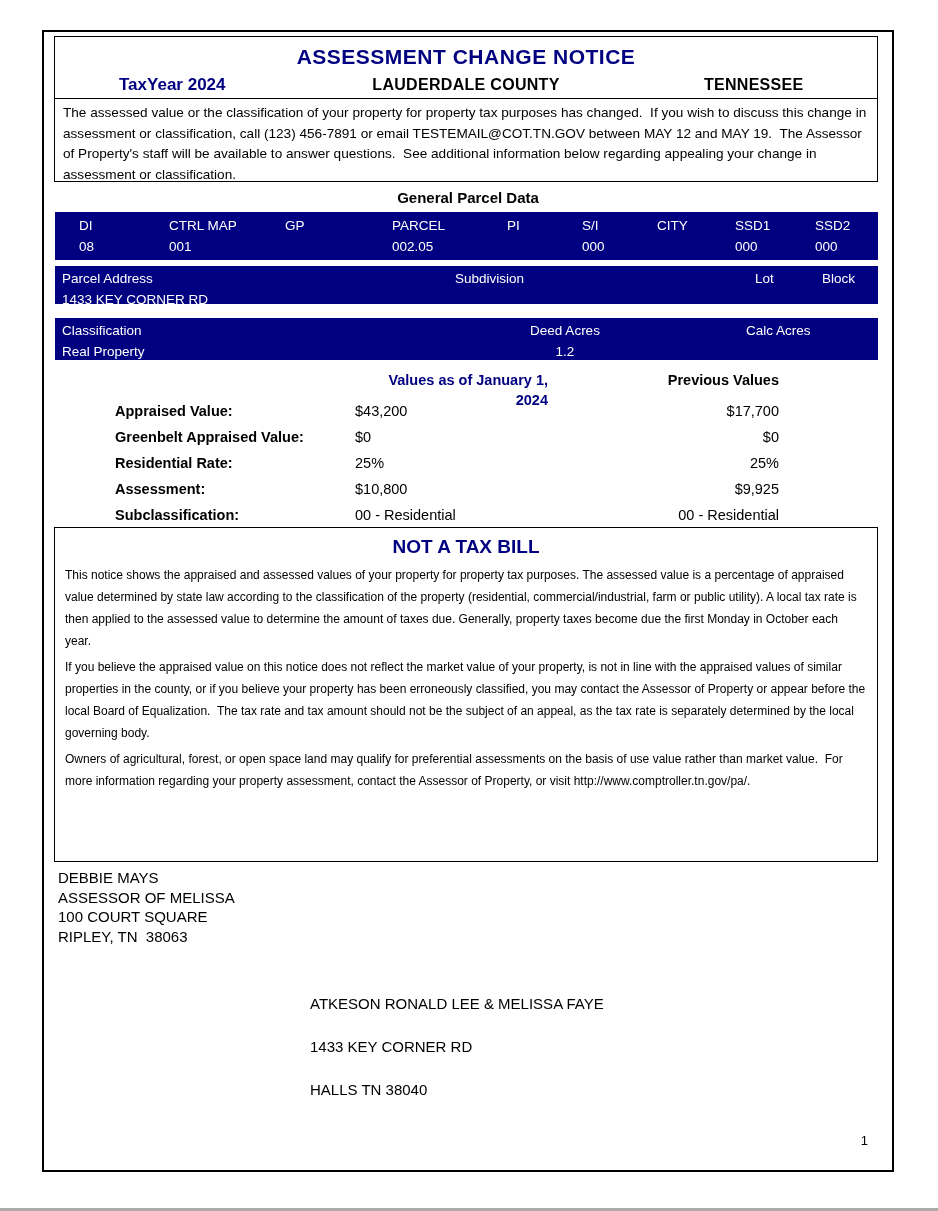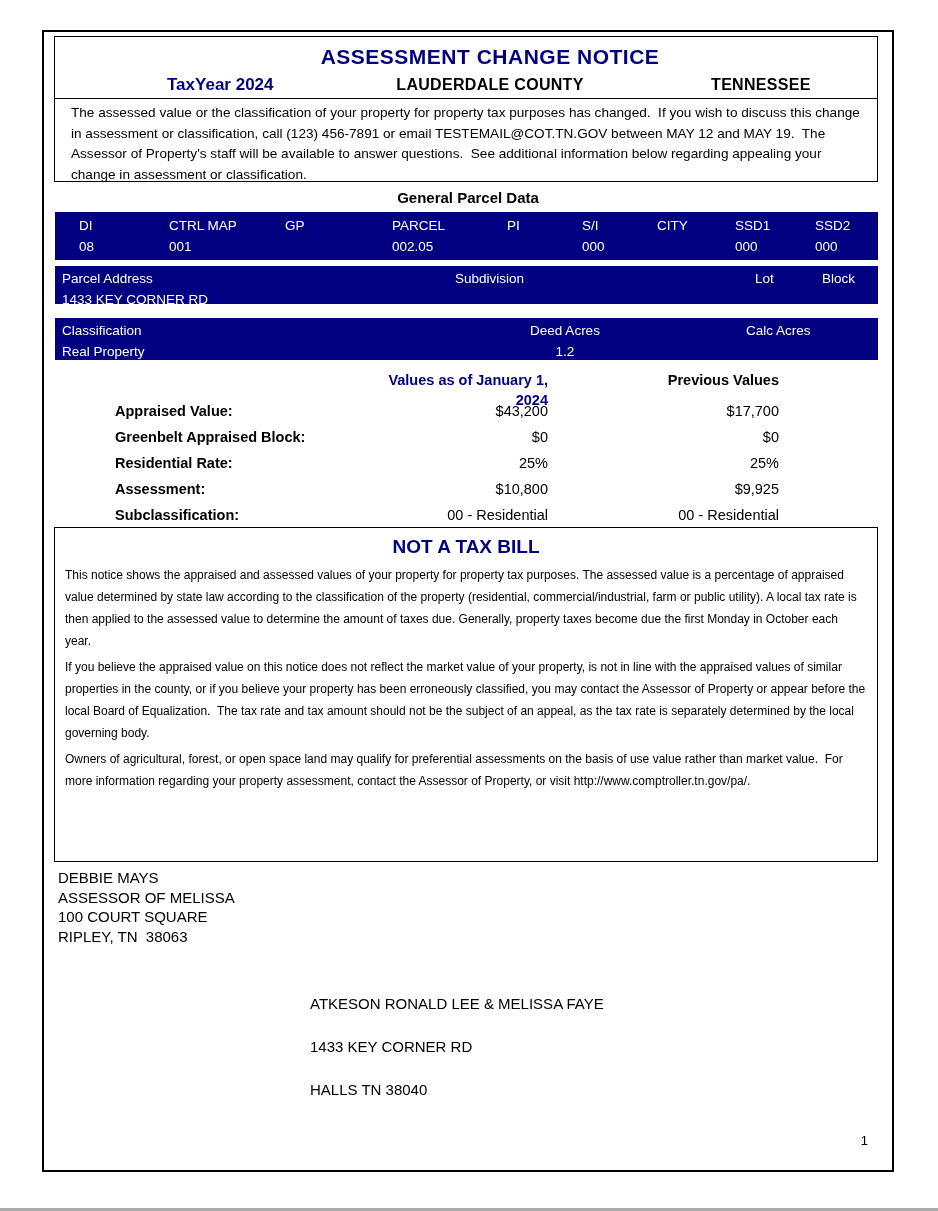--- a/index.html
+++ b/index.html
@@ -7,34 +7,34 @@
     position:relative; width:938px; height:1211px; overflow:hidden;
     font-family:"Liberation Sans","DejaVu Sans",sans-serif; color:#000;
   }
   .page {
     position:absolute; left:42px; top:30px; width:852px; height:1142px;
     border:2px solid #000; box-sizing:border-box; background:#fff;
   }
   
   .header-box {
     position:absolute; left:10px; top:4px; width:824px; height:63px;
-    border:1px solid #000; box-sizing:border-box;padding-left:48px;
+    border:1px solid #000; box-sizing:border-box;
   }
   .doc-title {
     margin-top:8px; text-align:center; font-size:21px; font-weight:bold;
     color:#000080; letter-spacing:0.5px;
   }
   .header-row { position:relative; height:22px; margin-top:6px; font-weight:bold; }
   .tax-year { position:absolute; left:64px; top:0; color:#000080; font-size:17px; }
   .county  { position:absolute; left:50%; transform:translateX(-50%); top:1px; font-size:16px; letter-spacing:0.3px; }
   .state   { position:absolute; left:85%; transform:translateX(-50%); top:1px; font-size:16px; letter-spacing:0.3px; }
   
   .notice-box {
     position:absolute; left:10px; top:66px; width:824px; height:84px;
-    border:1px solid #000; box-sizing:border-box; padding:4px 16px;
+    border:1px solid #000; box-sizing:border-box; padding:4px 8px;
     font-size:13.6px; line-height:20.5px; white-space:pre-wrap;
   }
   .section-title {
     position:absolute; top:157px; left:0; width:100%;
     text-align:center; font-size:15px; font-weight:bold;
   }
   
   .navy {
     position:absolute; left:11px; width:823px; background:#000080; color:#fff;
     font-size:13.5px; box-sizing:border-box;
@@ -51,21 +51,21 @@
   
   .values-section { position:absolute; left:0; top:338px; width:100%; }
   .values-header { position:relative; height:28px; font-weight:bold; font-size:14.5px; line-height:20px; }
   .vh-current { position:absolute; left:311px; width:193px; text-align:right; color:#000080; }
   .vh-previous{ position:absolute; left:504px; width:231px; text-align:right; }
   .values-row {
     display:grid; grid-template-columns:71px 240px 193px 231px;
     height:26px; line-height:26px; font-size:14.5px;
   }
   .values-row .lbl { font-weight:bold; grid-column:2; }
-  .values-row .cur { grid-column:3; text-align:right; }
+  .values-row .cur { grid-column:3; }
   .values-row .prev{ grid-column:4; text-align:right; }
   
   .notax-box {
     position:absolute; left:10px; top:495px; width:824px; height:335px;
     border:1px solid #000; box-sizing:border-box; padding:6px 10px 0; overflow:hidden;
   }
   .notax-title { text-align:center; color:#000080; font-size:19px; font-weight:bold; margin:2px 0 6px; }
   .notax-box p { margin:0 0 4px; font-size:12px; line-height:22px; white-space:pre-wrap; }
   
   .assessor { position:absolute; left:14px; top:836px; font-size:15px; line-height:19.5px; }
@@ -150,21 +150,21 @@
     <div class="values-header">
       <span class="vh-current">Values as of January 1, 2024</span>
       <span class="vh-previous">Previous Values</span>
     </div>
     <div class="values-row">
       <span class="lbl">Appraised Value:</span>
       <span class="cur">$43,200</span>
       <span class="prev">$17,700</span>
     </div>
     <div class="values-row">
-      <span class="lbl">Greenbelt Appraised Block:</span>
+      <span class="lbl">Greenbelt Appraised Value:</span>
       <span class="cur">$0</span>
       <span class="prev">$0</span>
     </div>
     <div class="values-row">
       <span class="lbl">Residential Rate:</span>
       <span class="cur">25%</span>
       <span class="prev">25%</span>
     </div>
     <div class="values-row">
       <span class="lbl">Assessment:</span>

